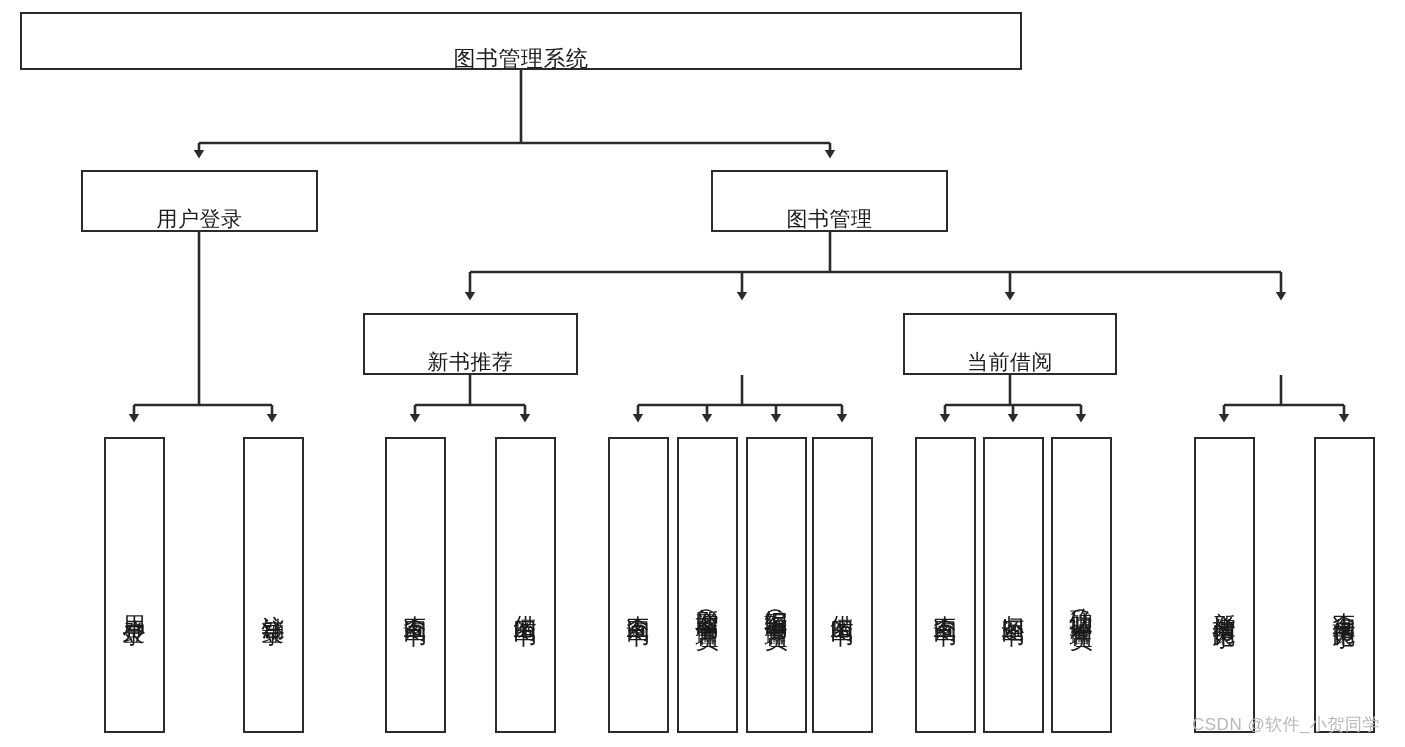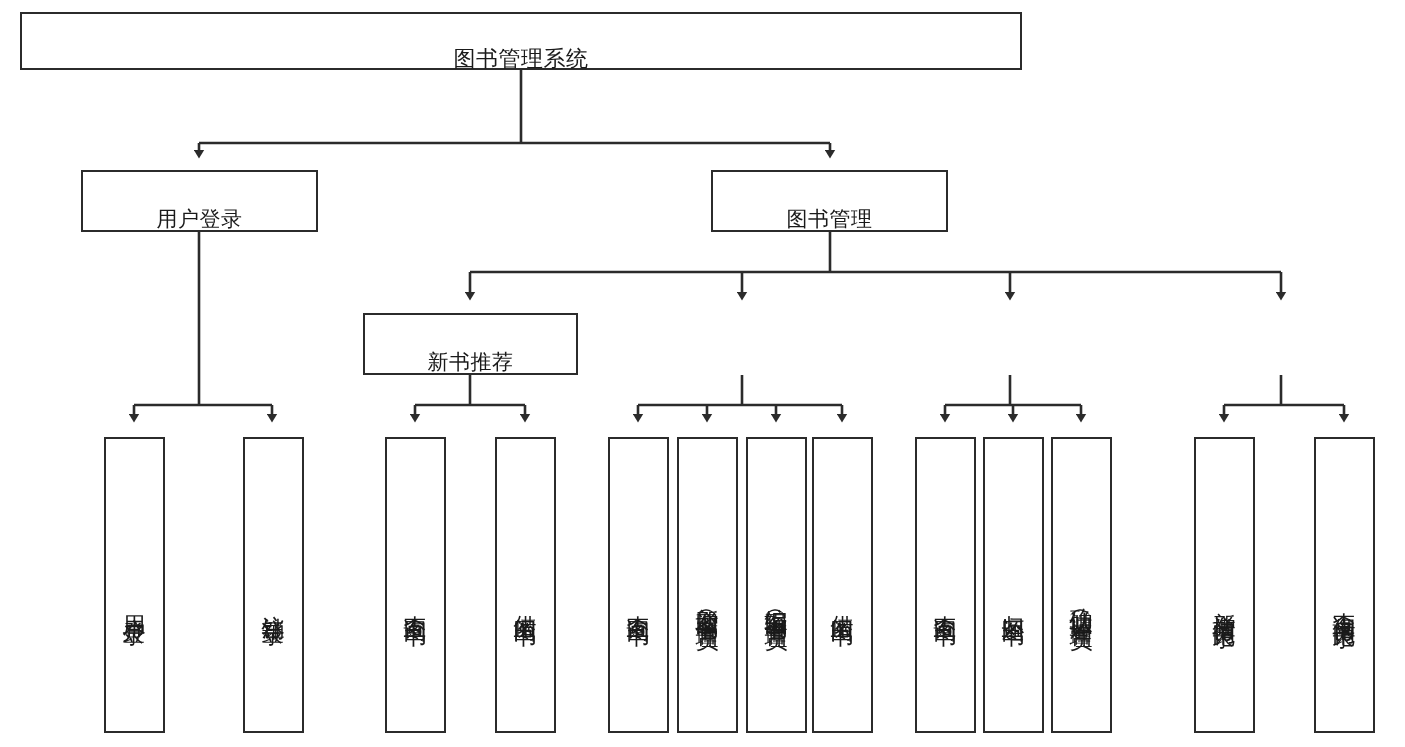--- a/index.html
+++ b/index.html
@@ -134,20 +134,23 @@
   <div class="node h" style="left:81px; top:170px; width:237px; height:62px;">
     <span class="node-label">用户登录</span>
   </div>
   <div class="node h" style="left:711px; top:170px; width:237px; height:62px;">
     <span class="node-label">图书管理</span>
   </div>
 
   <div class="node h" style="left:363px; top:313px; width:215px; height:62px;">
     <span class="node-label">新书推荐</span>
   </div>
+  <div class="node h" style="left:903px; top:313px; width:214px; height:62px;">
+    <span class="node-label">当前借阅</span>
+  </div>
 
   <div class="node v" style="left:104px; top:437px; width:61px; height:296px;">
     <span class="node-label">用户登录</span>
   </div>
   <div class="node v" style="left:243px; top:437px; width:61px; height:296px;">
     <span class="node-label">注销登录</span>
   </div>
 
   <div class="node v" style="left:385px; top:437px; width:61px; height:296px;">
     <span class="node-label">查询图书</span>
@@ -179,14 +182,15 @@
     <span class="node-label">确认归还（管理员）</span>
   </div>
 
   <div class="node v" style="left:1194px; top:437px; width:61px; height:296px;">
     <span class="node-label">新增借阅记录</span>
   </div>
   <div class="node v" style="left:1314px; top:437px; width:61px; height:296px;">
     <span class="node-label">查询借阅记录</span>
   </div>
 
+  <div class="watermark" style="left:1192px; top:713px;">CSDN @软件_小贺同学</div>
 
 </div>
 
 </body></html>

